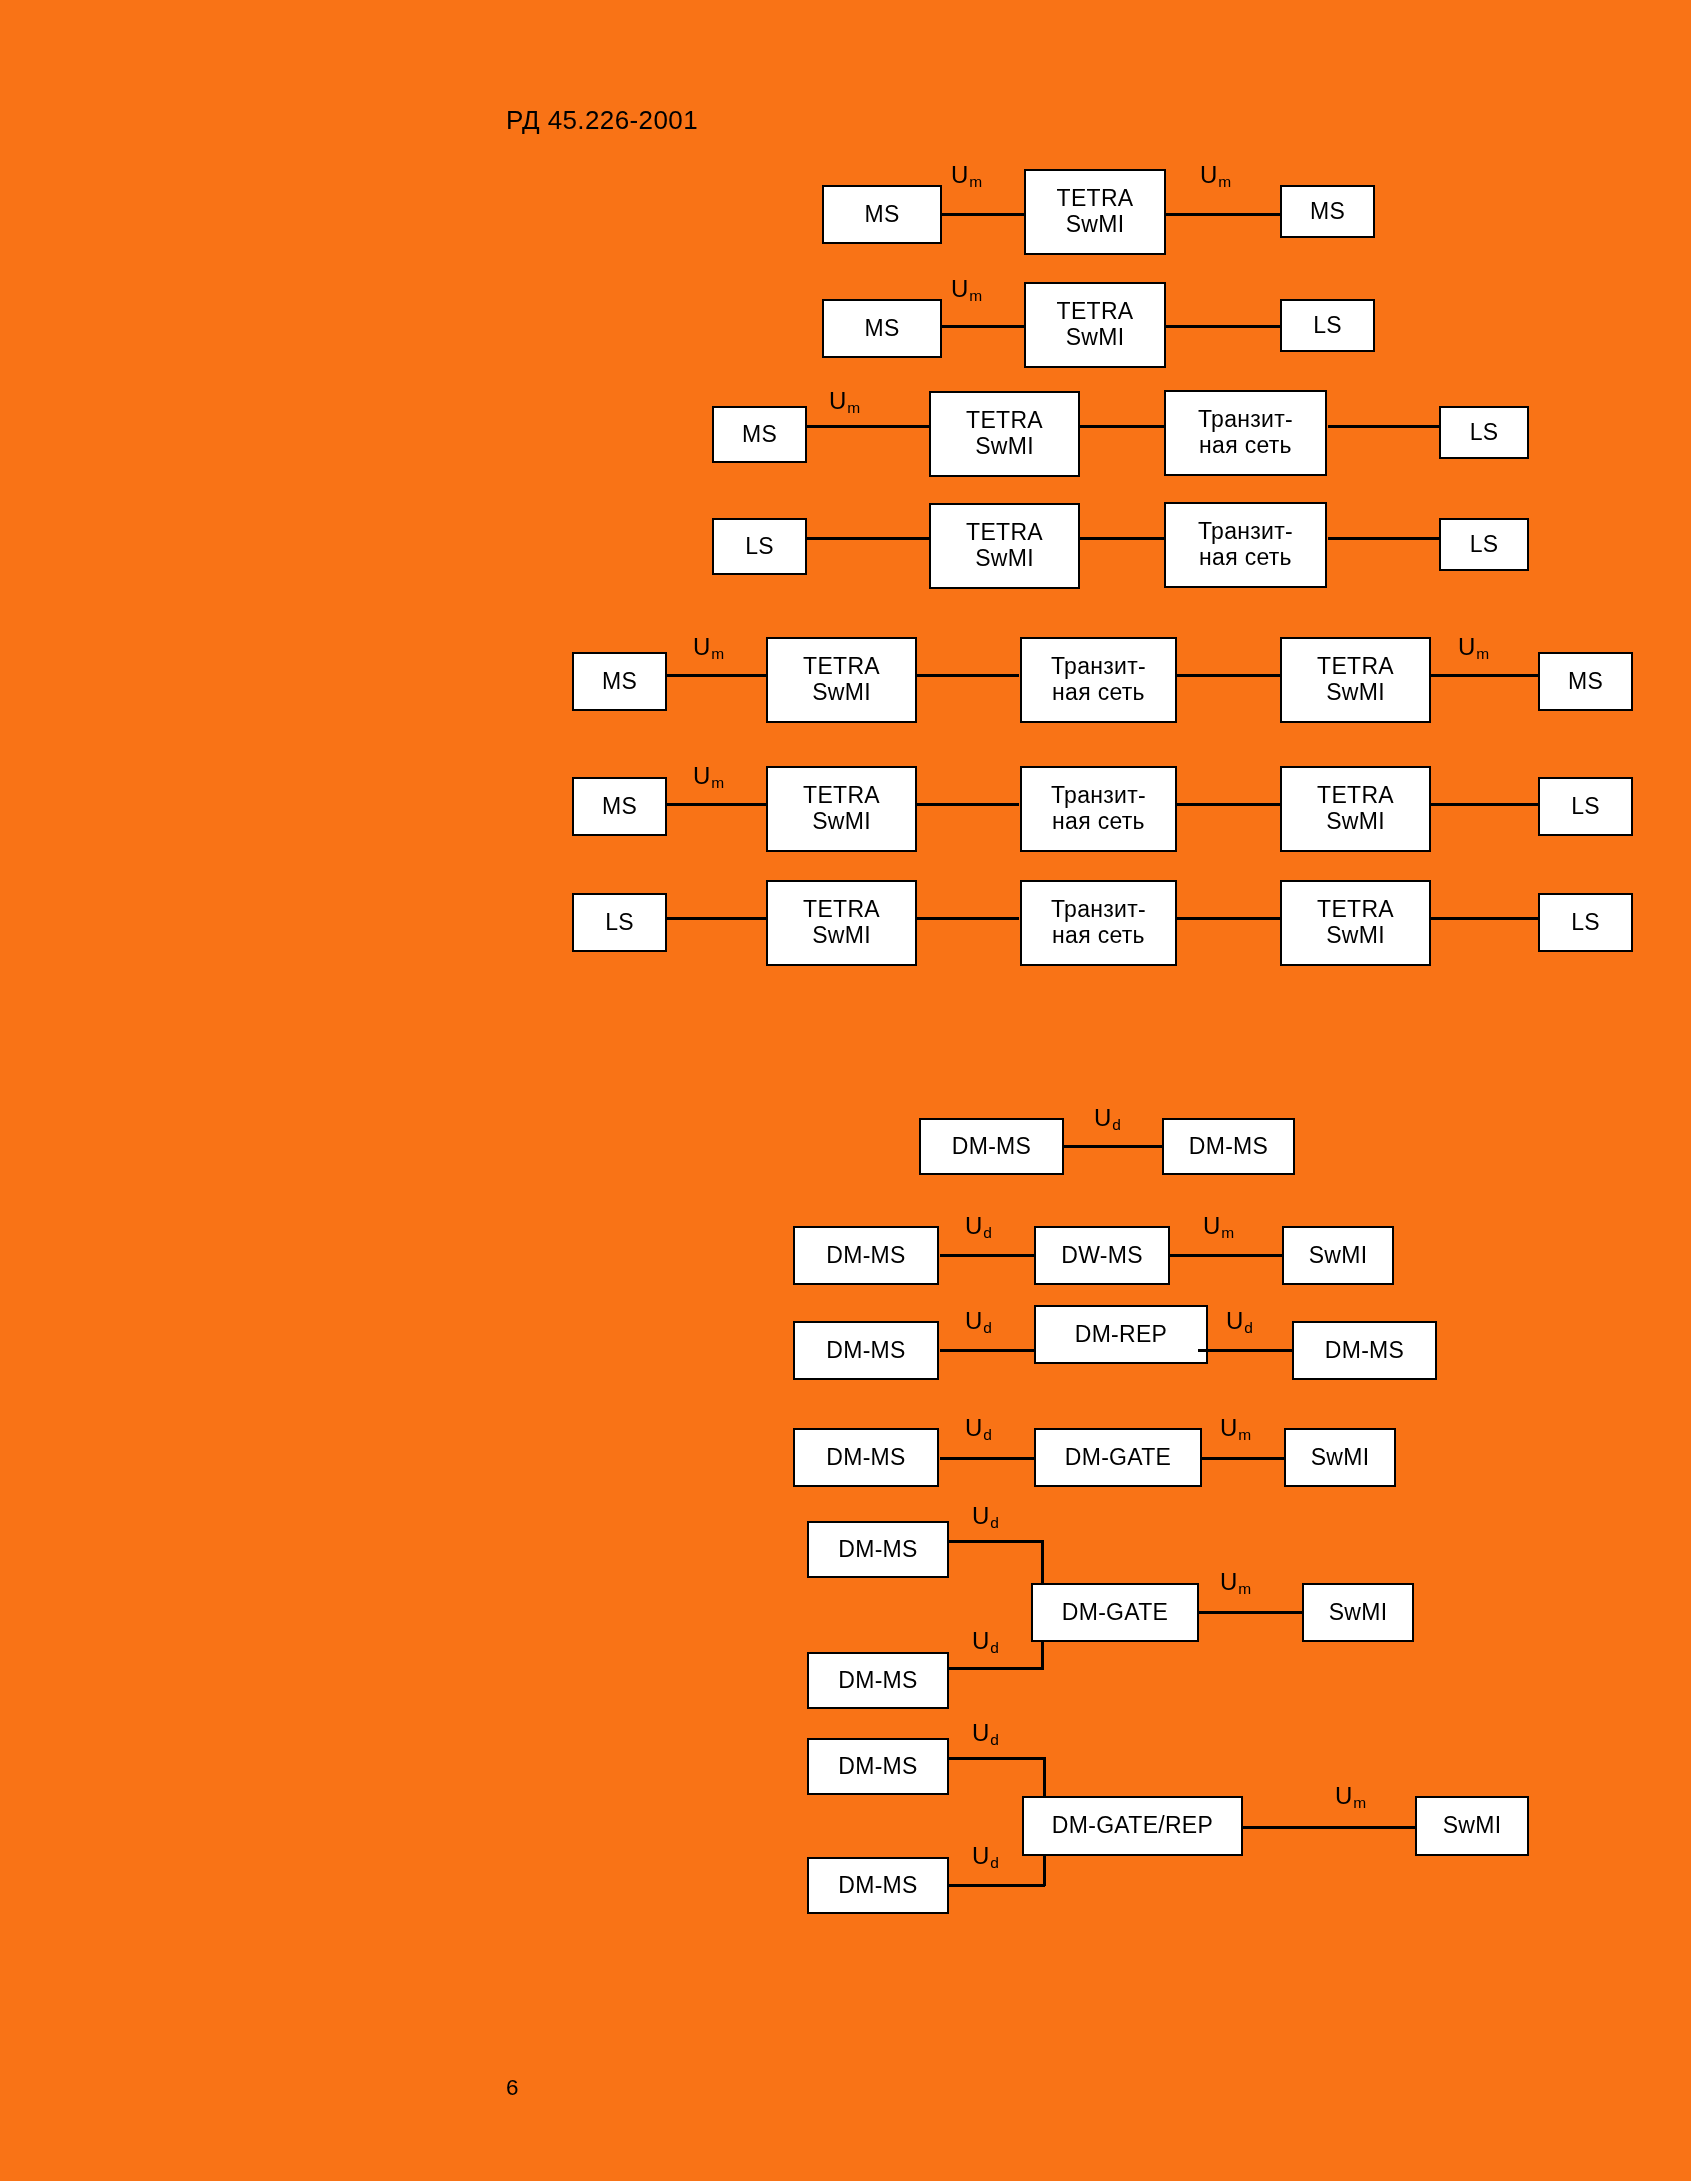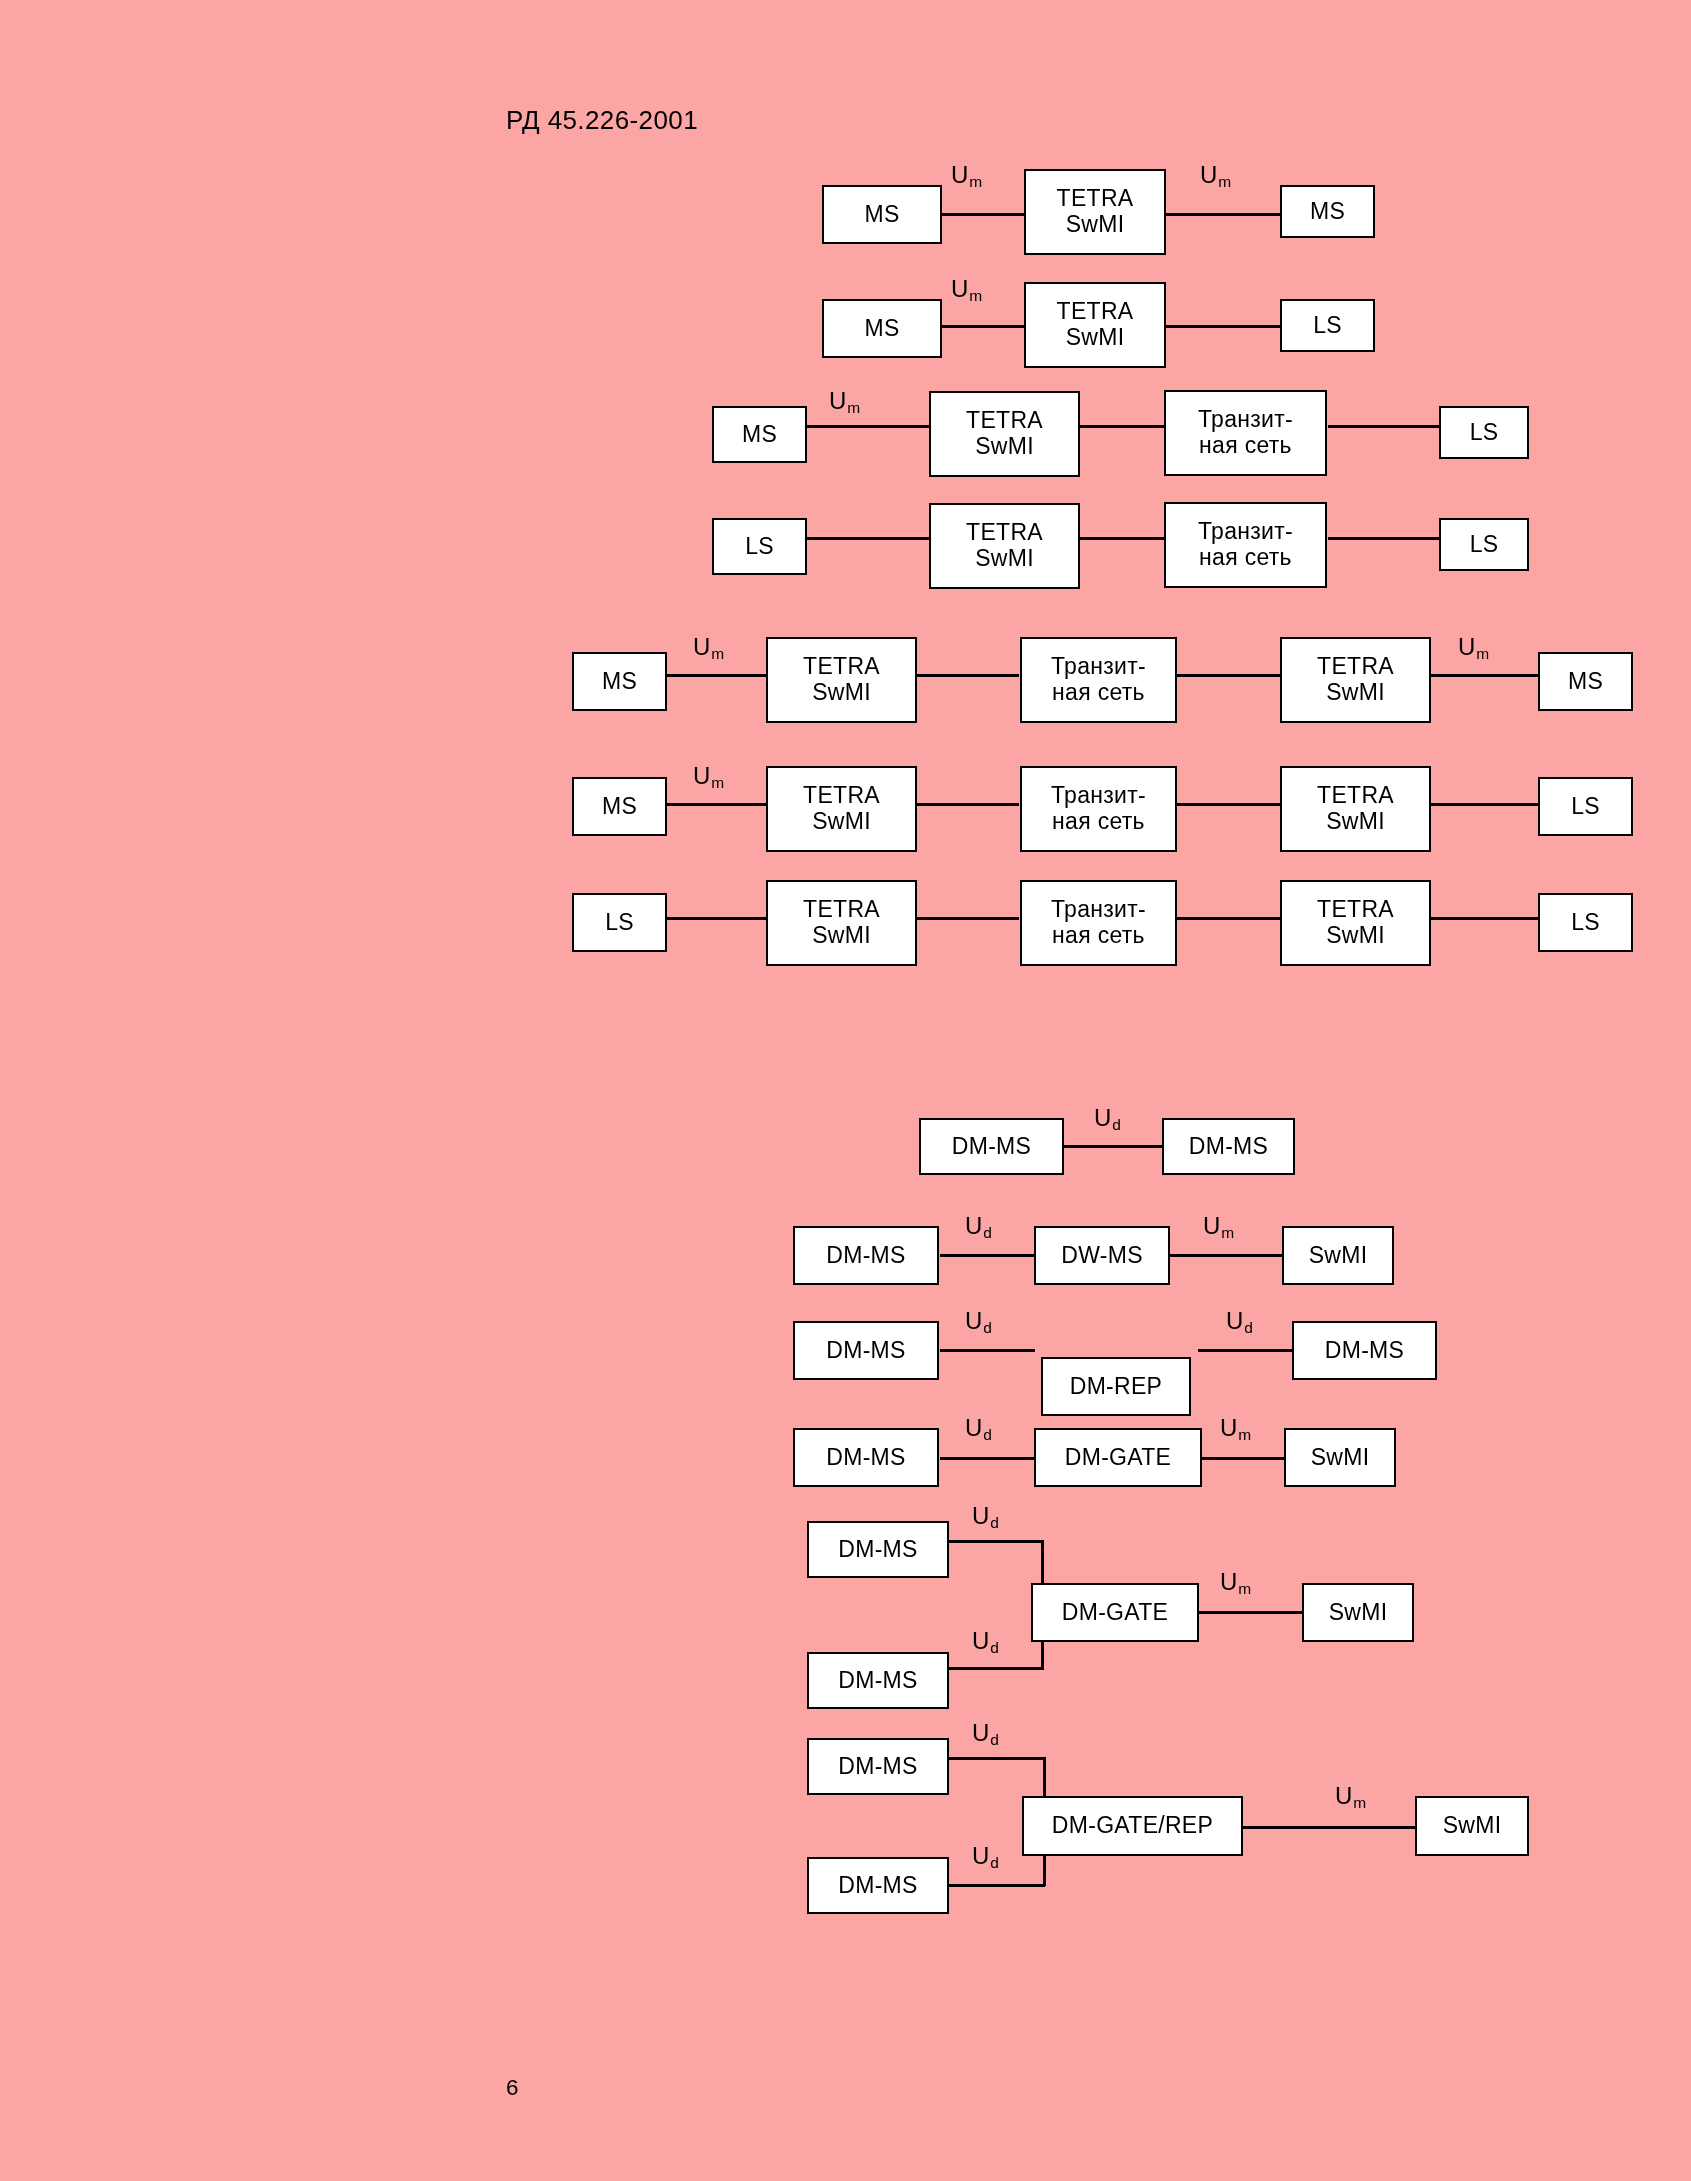--- a/index.html
+++ b/index.html
@@ -14,21 +14,21 @@
     font-family: "Liberation Sans", sans-serif;
     color: #000000;
     overflow: hidden;
   }
 
   .page {
     position: absolute;
     left: 0; top: 0;
     width: 1692px;
     height: 2181px;
-    background: #fca5a5;
+    background: #f97316;
   }
 
   
   .doc-header {
     position: absolute;
     left: 506px;
     top: 105px;
     font-size: 26px;
     letter-spacing: 0.4px;
     white-space: nowrap;
@@ -229,21 +229,21 @@
     <div class="ulabel" style="left:1203px; top:1214px;">
       <span>U</span><sub>m</sub>
     </div>
     <div class="node" style="left:1282px; top:1226px; width:112px; height:59px;">SwMI</div>
 
     <div class="node" style="left:793px; top:1321px; width:146px; height:59px;">DM-MS</div>
     <div class="link" style="left:940px; top:1349px; width:95px;"></div>
     <div class="ulabel" style="left:965px; top:1309px;">
       <span>U</span><sub>d</sub>
     </div>
-    <div class="node" style="left:1034px; top:1357px; width:150px; height:59px;margin-left:7px;">DM-REP</div>
+    <div class="node" style="left:1034px; top:1305px; width:174px; height:59px;">DM-REP</div>
     <div class="link" style="left:1198px; top:1349px; width:95px;"></div>
     <div class="ulabel" style="left:1226px; top:1309px;">
       <span>U</span><sub>d</sub>
     </div>
     <div class="node" style="left:1292px; top:1321px; width:145px; height:59px;">DM-MS</div>
 
     <div class="node" style="left:793px; top:1428px; width:146px; height:59px;">DM-MS</div>
     <div class="link" style="left:940px; top:1457px; width:95px;"></div>
     <div class="ulabel" style="left:965px; top:1416px;">
       <span>U</span><sub>d</sub>

